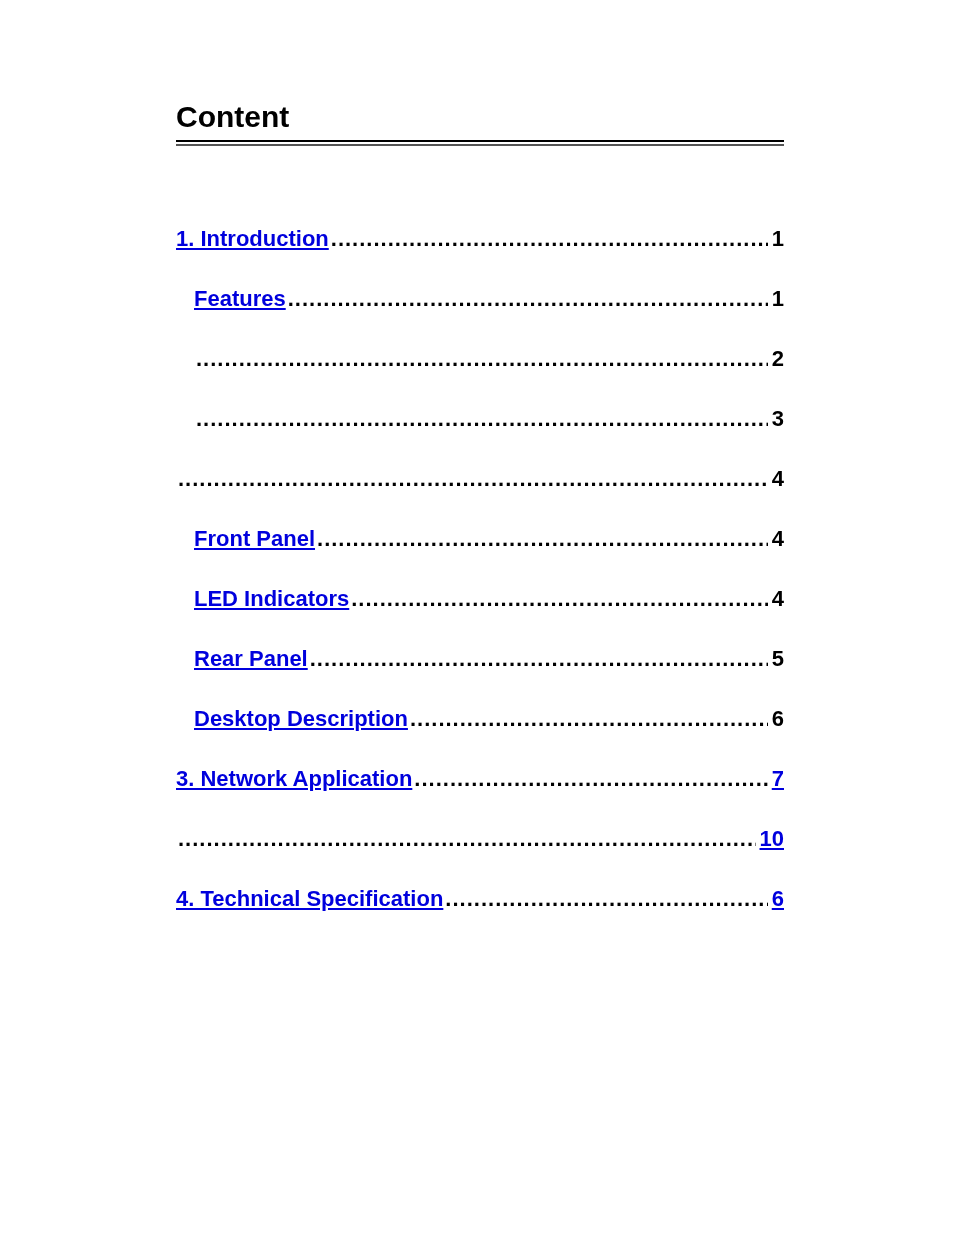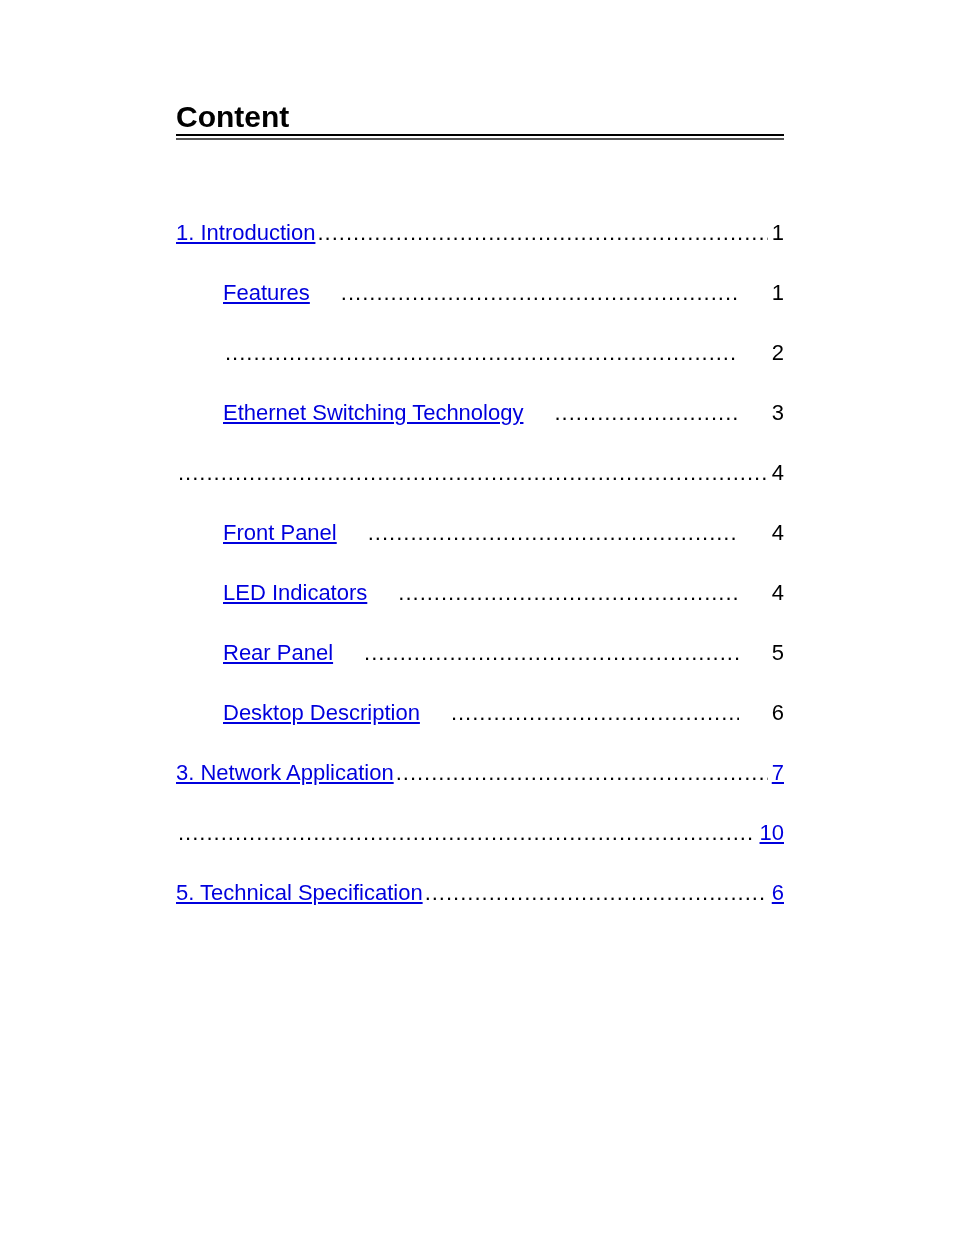--- a/index.html
+++ b/index.html
@@ -14,42 +14,41 @@
       font-family: Arial, Helvetica, sans-serif;
       padding: 100px 170px 0 176px;
     }
     .title-wrap {
       margin-bottom: 80px;
     }
     .title {
       font-size: 30px;
       font-weight: bold;
       color: #000;
-      padding-bottom: 0;
+      padding-bottom: 6px;
       border-bottom: 2px solid #000;
     }
     .title-underline2 {
       height: 2px;
       background: #555;
       margin-top: 2px;
     }
     .toc-entry {
       display: flex;
       align-items: flex-start;
       font-size: 22px;
-      font-weight: normal;
+      font-weight: bold;
       margin-bottom: 34px;
       width: 100%;
     }
     .toc-entry.level1 {
       padding-left: 0;
     }
     .toc-entry.level2 {
       padding-left: 12px;
-      gap: 29px;
     }
     .toc-label {
       color: #0000DD;
       text-decoration: underline;
       white-space: nowrap;
     }
     .toc-level2-prefix {
       color: #0000DD;
       text-decoration: underline;
       display: inline-block;
@@ -93,21 +92,20 @@
       <span class="toc-dots">................................................................................................................</span>
       <span class="toc-page">1</span>
     </div>
     <div class="toc-entry level2">
       <span class="toc-level2-prefix"></span>
       <span class="toc-dots">................................................................................................................</span>
       <span class="toc-page">2</span>
     </div>
     <div class="toc-entry level2">
       <span class="toc-level2-prefix"></span>
-      <a class="toc-label">Ethernet Switching Technology</a>
       <span class="toc-dots">................................................................................................................</span>
       <span class="toc-page">3</span>
     </div>
     <div class="toc-entry level1">
       <span class="toc-dots">................................................................................................................</span>
       <span class="toc-page">4</span>
     </div>
     <div class="toc-entry level2">
       <span class="toc-level2-prefix"></span>
       <a class="toc-label">Front Panel</a>
@@ -135,17 +133,17 @@
     <div class="toc-entry level1">
       <a class="toc-label">3. Network Application</a>
       <span class="toc-dots">................................................................................................................</span>
       <span class="toc-page linked">7</span>
     </div>
     <div class="toc-entry level1">
       <span class="toc-dots">................................................................................................................</span>
       <span class="toc-page linked">10</span>
     </div>
     <div class="toc-entry level1">
-      <a class="toc-label">5. Technical Specification</a>
+      <a class="toc-label">4. Technical Specification</a>
       <span class="toc-dots">................................................................................................................</span>
       <span class="toc-page linked">6</span>
     </div>
   </div>
 
 </body></html>

